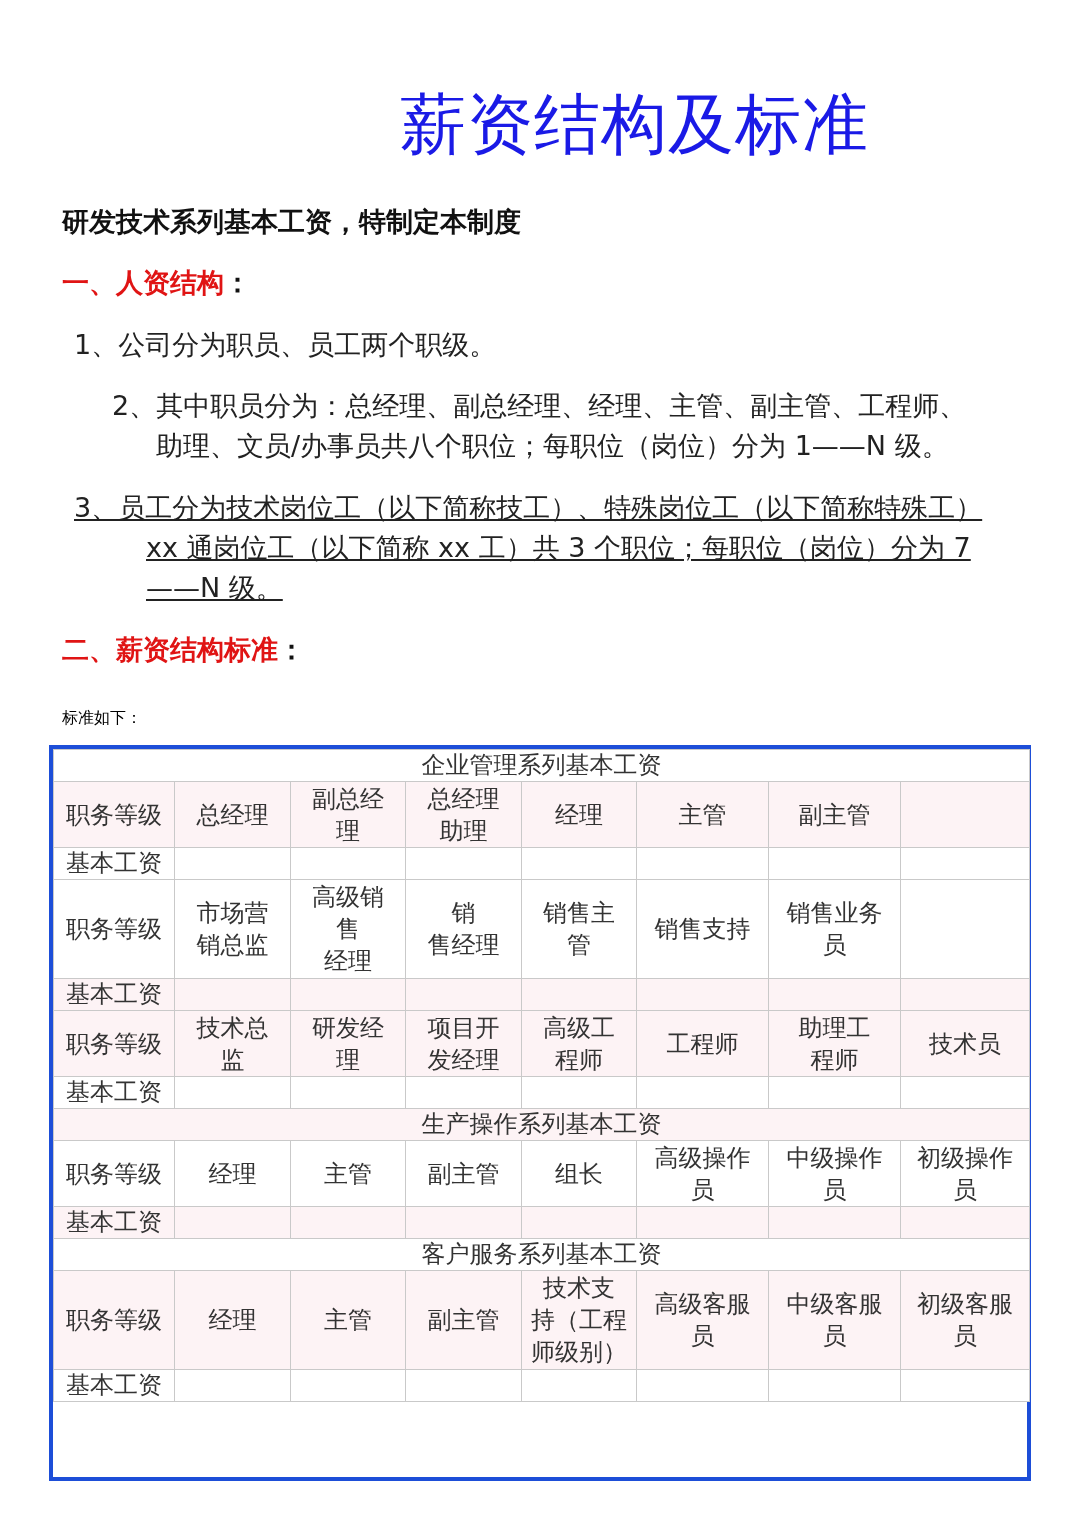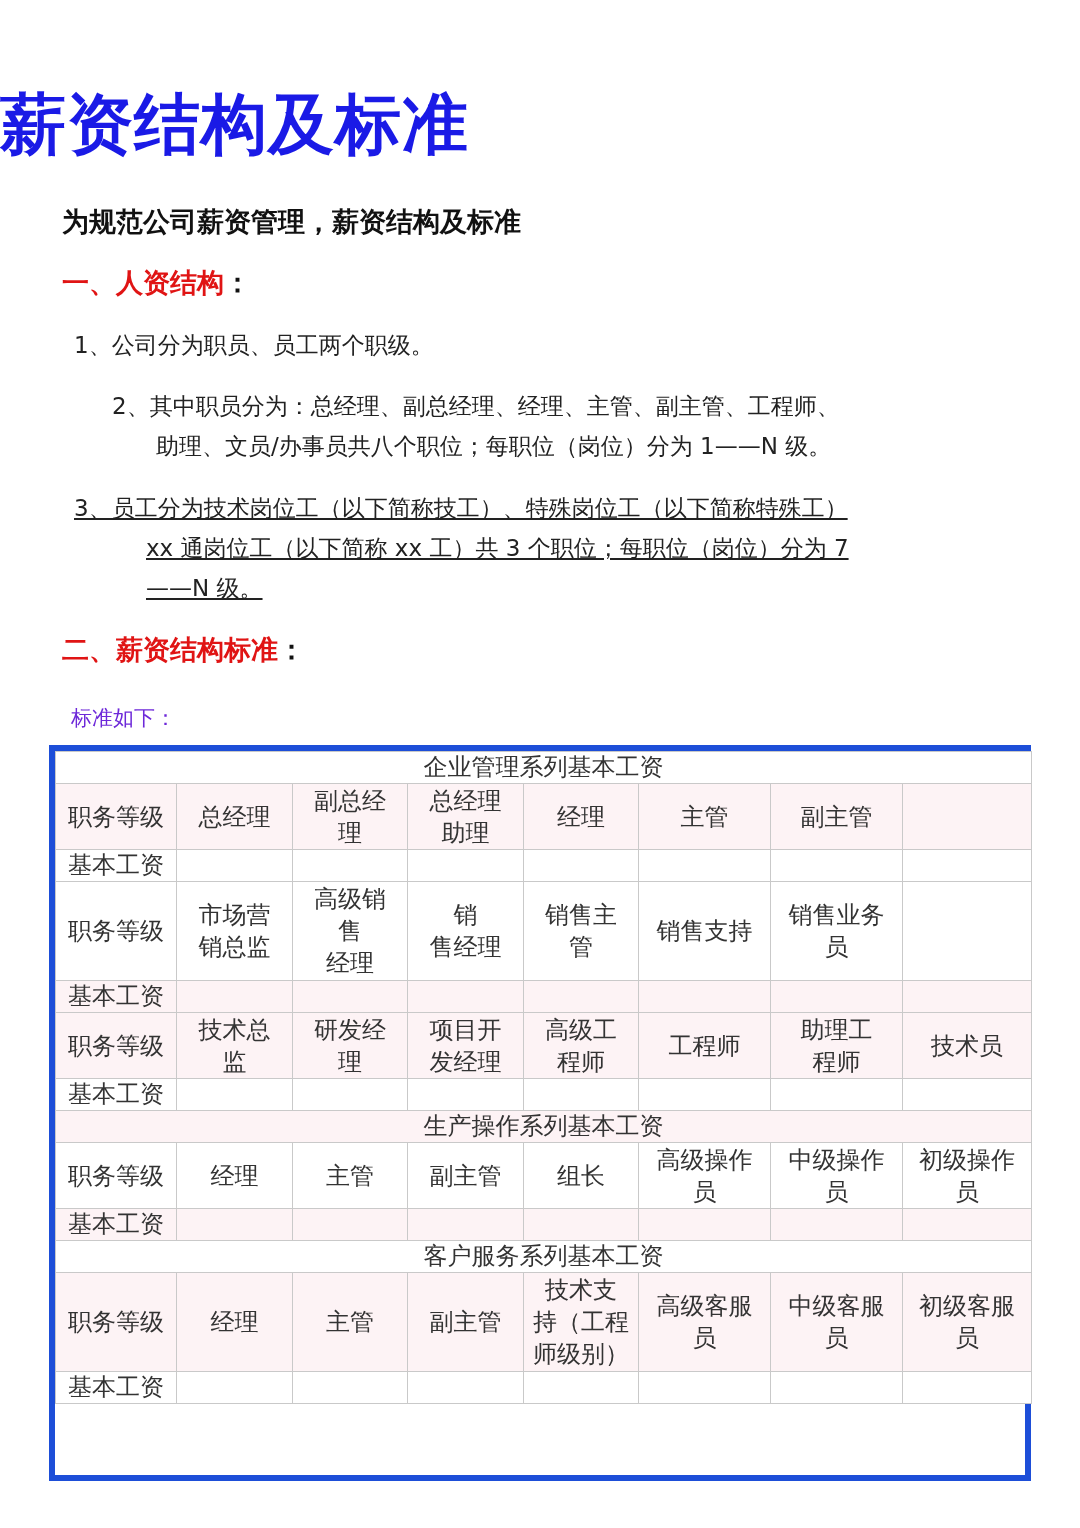--- a/index.html
+++ b/index.html
@@ -2,43 +2,43 @@
 <html><head>
   <meta charset="utf-8">
   <style>
     html, body { margin: 0; padding: 0; background: #ffffff; }
     body {
       width: 1080px; height: 1528px; position: relative; overflow: hidden;
       font-family: "DejaVu Sans", "Liberation Sans", sans-serif;
       color: #222222;
     }
     .title {
-      position: absolute; left: 0; top: 82px; width: 869px; text-align: left;
-      font-size: 66px; font-weight: bold; color: #1a1ae6; letter-spacing: 1px;
+      position: absolute; left: 0; top: 82px; width: 869px; text-align: right;
+      font-size: 66px; font-weight: normal; color: #1a1ae6; letter-spacing: 1px;
       line-height: 86px;
     }
     .intro {
       position: absolute; left: 62px; top: 202px; font-size: 27px; font-weight: bold;
       color: #111111; line-height: 40px;
     }
     .section {
       position: absolute; left: 62px; font-size: 27px; font-weight: bold; line-height: 40px;
     }
     .section .red { color: #e01414; }
     .section .colon { color: #111111; }
     .para {
-      position: absolute; font-size: 23px; line-height: 40px; color: #222222; font-weight: normal;
+      position: absolute; font-size: 27px; line-height: 40px; color: #222222; font-weight: normal;
     }
     .para .line { display: block; white-space: nowrap; }
     .caption {
-      position: absolute; left: 71px; top: 700px; font-size: 21px; line-height: 36px; color: #6d28d9;
+      position: absolute; left: 62px; top: 700px; font-size: 16px; line-height: 36px; color: #000000;
     }
     .table-wrap {
       position: absolute; left: 49px; top: 745px; width: 982px; height: 736px;
-      border: 6px solid #1d4ed8; box-sizing: border-box;
+      border: 4px solid #1d4ed8; box-sizing: border-box;
     }
     table {
       border-collapse: collapse; width: 100%; table-layout: fixed;
       font-size: 24px; color: #333333;
     }
     td {
       border: 1.5px solid #c9c9c9; text-align: center; vertical-align: middle;
       padding: 0 4px; line-height: 32px; overflow: hidden;
     }
     td.rowlabel { text-align: left; padding-left: 12px; white-space: nowrap; }
@@ -48,21 +48,21 @@
     tr.pos2 td { height: 65px; }
     tr.pos3 td { height: 98px; }
     tr.sal td { height: 31px; line-height: 31px; }
     td.celltext { white-space: pre-line; }
   </style>
 </head>
 <body>
 
 <div class="title">薪资结构及标准</div>
 
-<div class="intro">为规范公司薪资管理，薪资结构及标准</div>
+<div class="intro">研发技术系列基本工资，特制定本制度</div>
 
 <div class="section" style="top:263px;">
   <span class="red">一、人资结构</span><span class="colon">：</span>
 </div>
 
 <div class="para" style="left:74px; top:325px;">
   <span class="line">1、公司分为职员、员工两个职级。</span>
 </div>
 
 <div class="para" style="left:112px; top:386px;">

